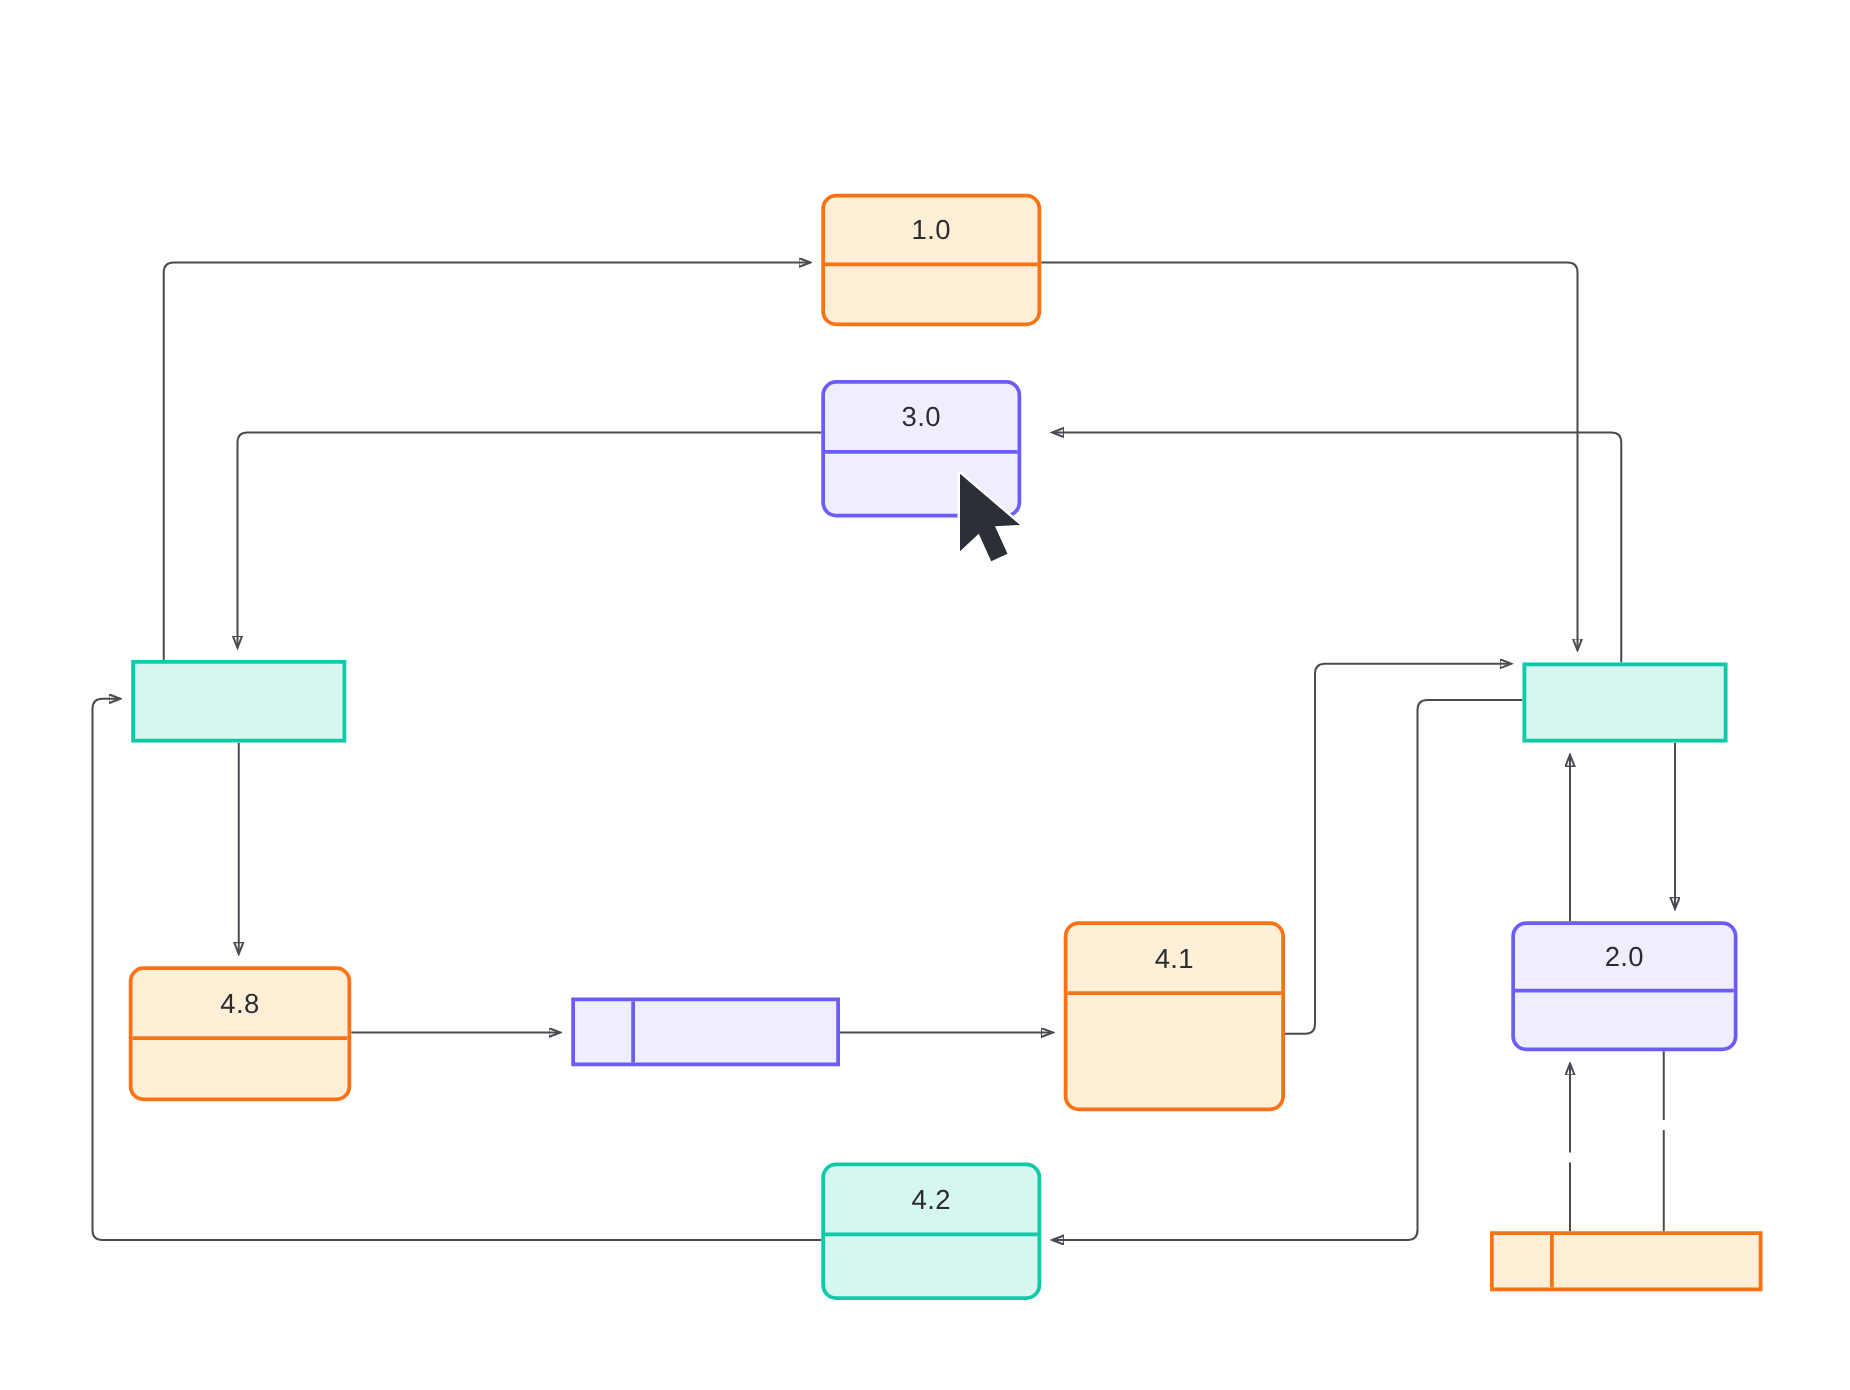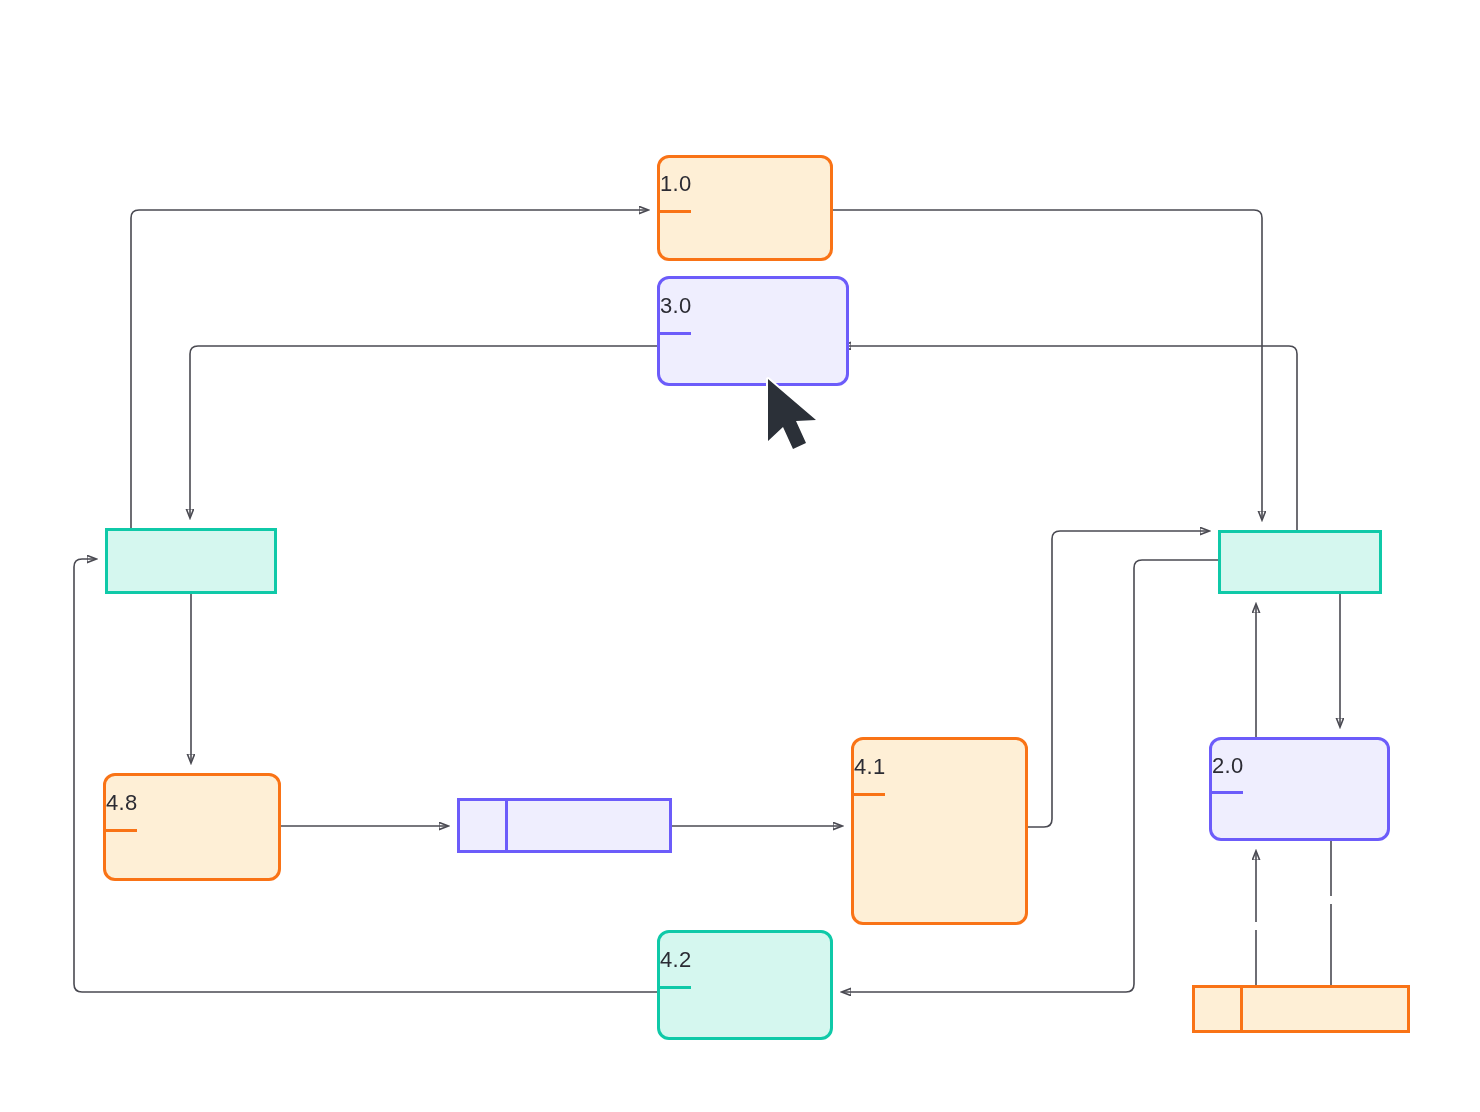--- a/index.html
+++ b/index.html
@@ -8,21 +8,21 @@
     width:1480px;height:1112px;
     font-family:"Liberation Sans", sans-serif;
     overflow:hidden;
     position:relative;
   }
   #canvas{position:absolute;left:0;top:0;width:1480px;height:1112px;}
   .node{position:absolute;box-sizing:border-box;}
   
   .proc{
     border-width:3px;border-style:solid;border-radius:12px;
-    display:flex;flex-direction:row;align-items:stretch;
+    display:flex;flex-direction:column;align-items:stretch;
   }
   .proc .hdr{
     flex:0 0 auto;
     display:flex;align-items:center;justify-content:center;
     font-size:22px;color:#2b2b33;letter-spacing:.3px;
     border-bottom-width:3px;border-bottom-style:solid;
   }
   .proc .body{flex:1 1 auto;}
   
   .plain{border-width:3px;border-style:solid;border-radius:0;}
@@ -87,40 +87,40 @@
 
     <path d="M1331,841 L1331,896"></path>
     <path d="M1331,904 L1331,1003" marker-end="url(#ah)"></path>
   </svg>
 
   <div class="node proc orange" style="left:657px;top:155px;width:176px;height:106px;">
     <div class="hdr" style="height:52px;">1.0</div>
     <div class="body"></div>
   </div>
 
-  <div class="node proc purple" style="left:657px;top:276px;width:192px;height:110px;">
+  <div class="node proc purple" style="left:657px;top:304px;width:160px;height:110px;">
     <div class="hdr" style="height:53px;">3.0</div>
     <div class="body"></div>
   </div>
 
   <div class="node plain teal" style="left:105px;top:528px;width:172px;height:66px;"></div>
 
   <div class="node plain teal" style="left:1218px;top:530px;width:164px;height:64px;"></div>
 
   <div class="node proc orange" style="left:103px;top:773px;width:178px;height:108px;">
     <div class="hdr" style="height:53px;">4.8</div>
     <div class="body"></div>
   </div>
 
   <div class="node store purple" style="left:457px;top:798px;width:215px;height:55px;">
     <div class="cell-a" style="width:45px;"></div>
     <div class="cell-b"></div>
   </div>
 
-  <div class="node proc orange" style="left:851px;top:737px;width:177px;height:188px;">
+  <div class="node proc orange" style="left:851px;top:737px;width:177px;height:152px;">
     <div class="hdr" style="height:53px;">4.1</div>
     <div class="body"></div>
   </div>
 
   <div class="node proc teal" style="left:657px;top:930px;width:176px;height:110px;">
     <div class="hdr" style="height:53px;">4.2</div>
     <div class="body"></div>
   </div>
 
   <div class="node proc purple" style="left:1209px;top:737px;width:181px;height:104px;">

